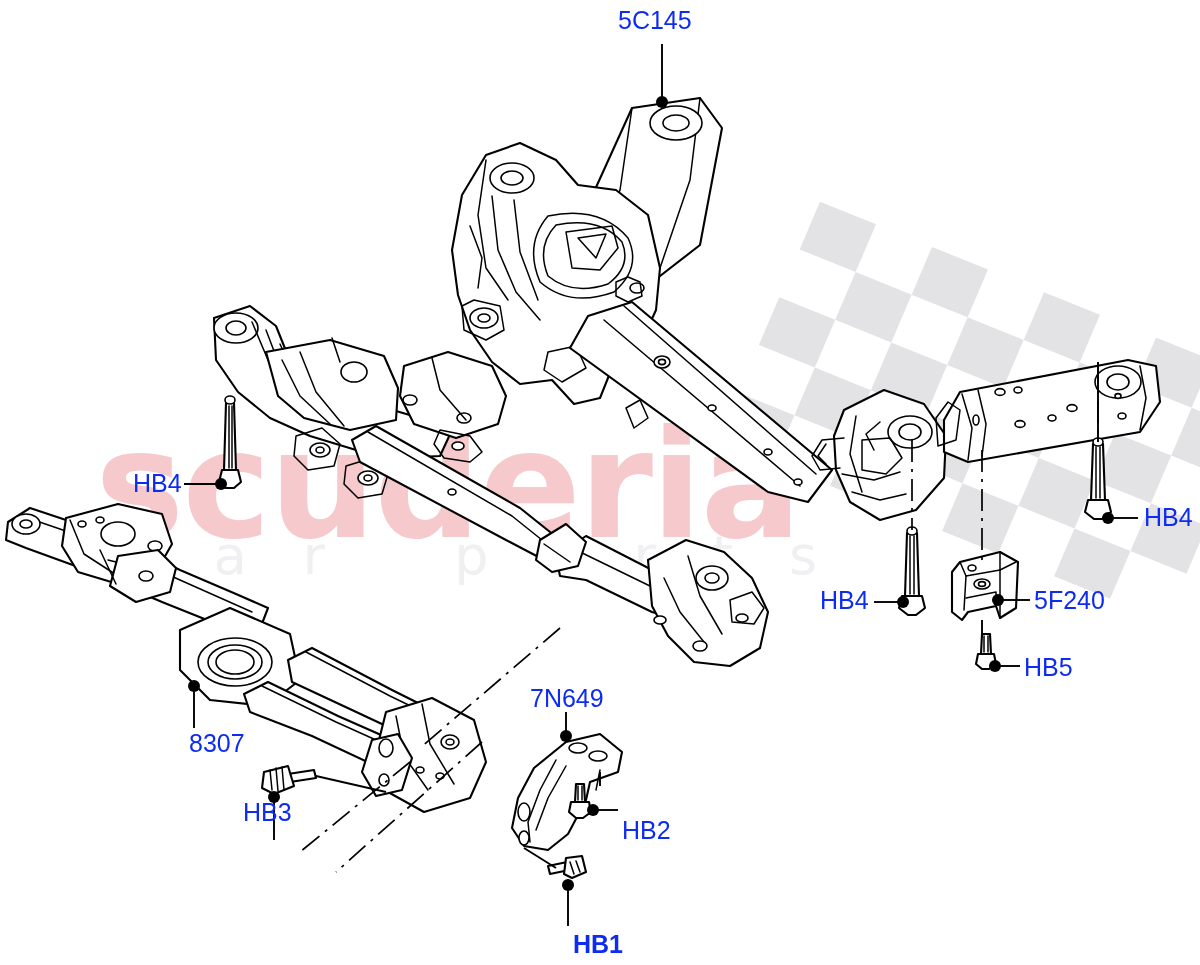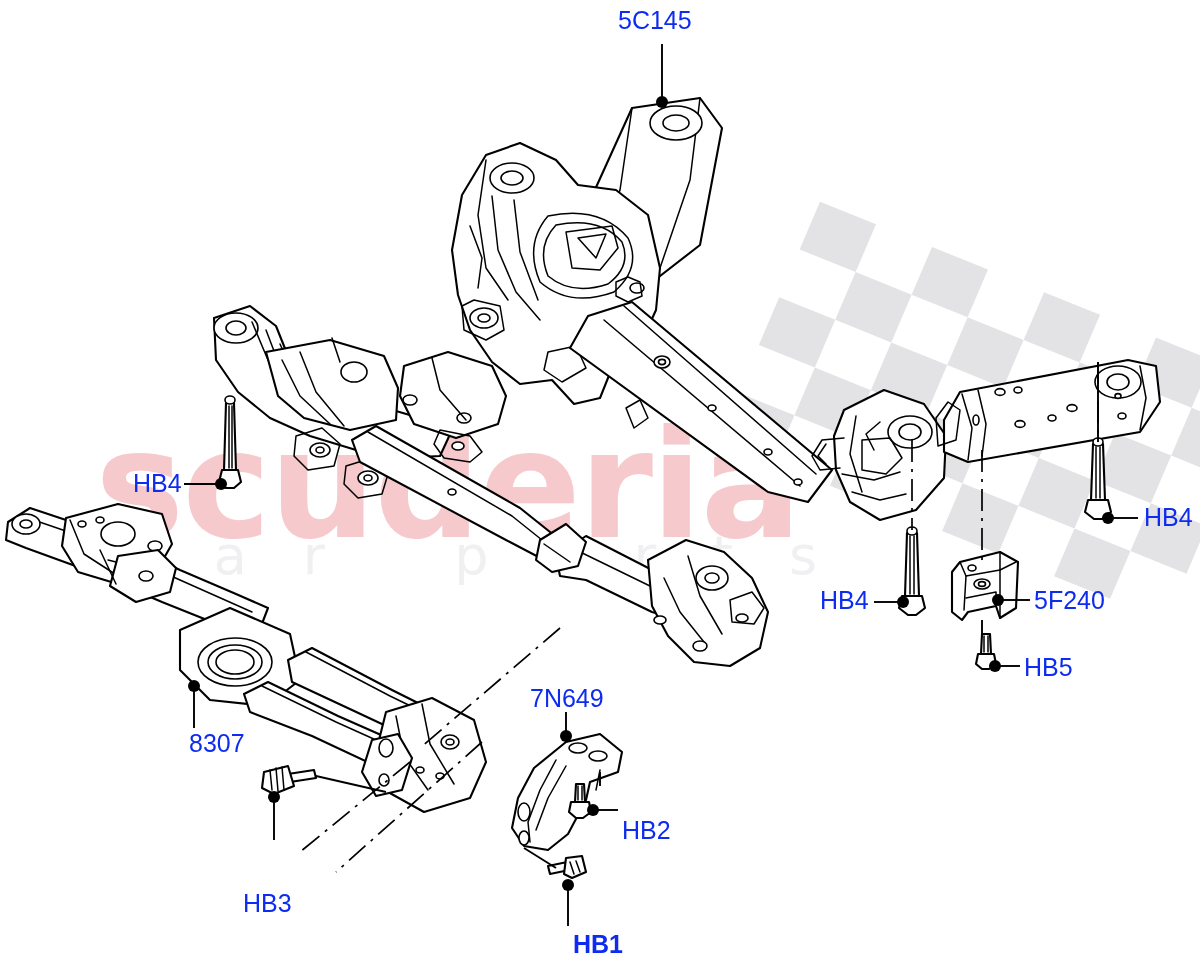--- a/index.html
+++ b/index.html
@@ -442,17 +442,17 @@
   <div class="layer" id="label-layer">
     <div class="callout" style="left:618px;top:8px;">5C145</div>
     <div class="callout" style="left:133px;top:471px;">HB4</div>
     <div class="callout" style="left:1144px;top:505px;">HB4</div>
     <div class="callout" style="left:820px;top:588px;">HB4</div>
     <div class="callout" style="left:1034px;top:588px;">5F240</div>
     <div class="callout" style="left:1024px;top:655px;text-align:right;">HB5</div>
     <div class="callout" style="left:161px;top:731px;margin-left:28px;">8307</div>
     <div class="callout" style="left:530px;top:686px;">7N649</div>
     <div class="callout" style="left:622px;top:818px;">HB2</div>
-    <div class="callout" style="left:243px;top:891px;">HB3</div>
+    <div class="callout" style="left:243px;top:800px;">HB3</div>
     <div class="callout" style="left:573px;top:932px;font-weight:bold;">HB1</div>
   </div>
 
 </div>
 
 </body></html>

